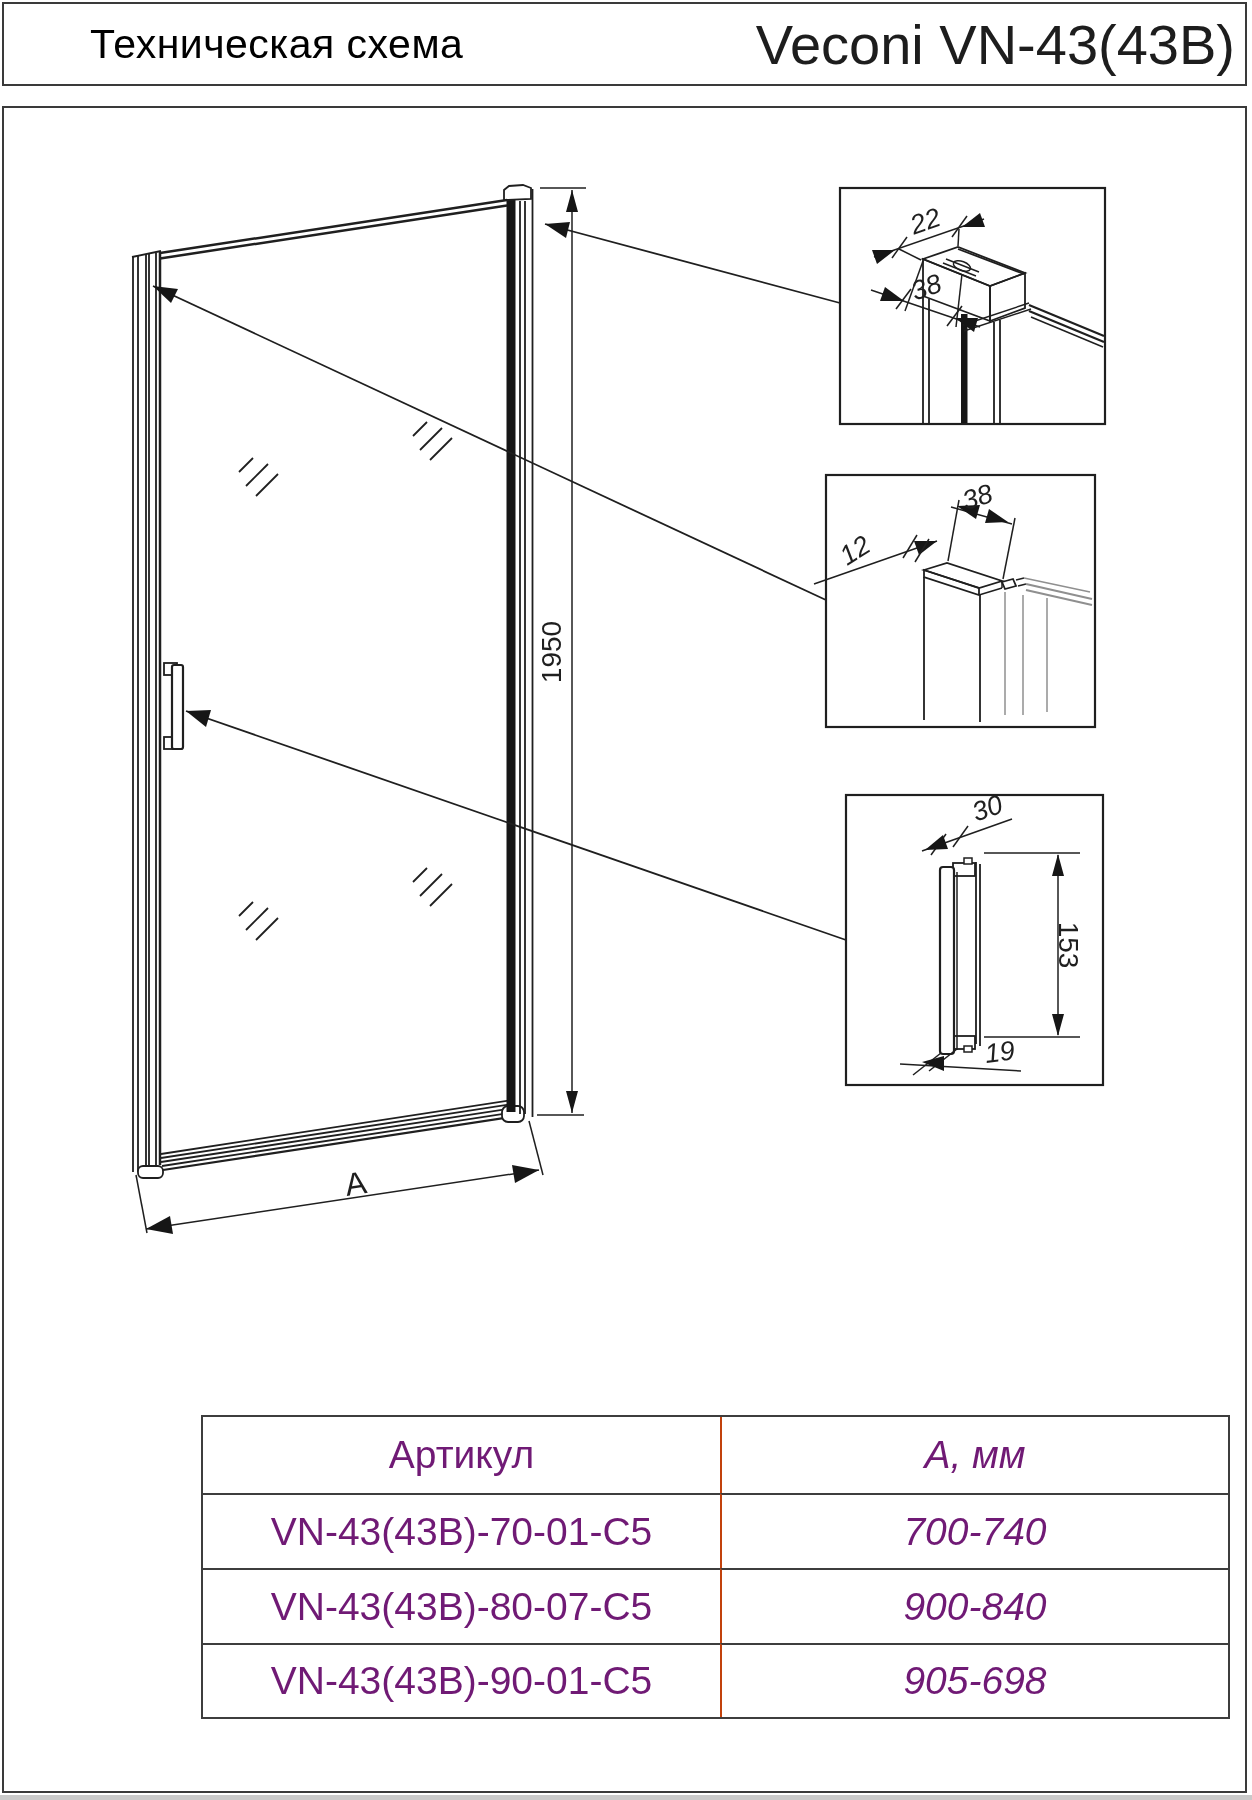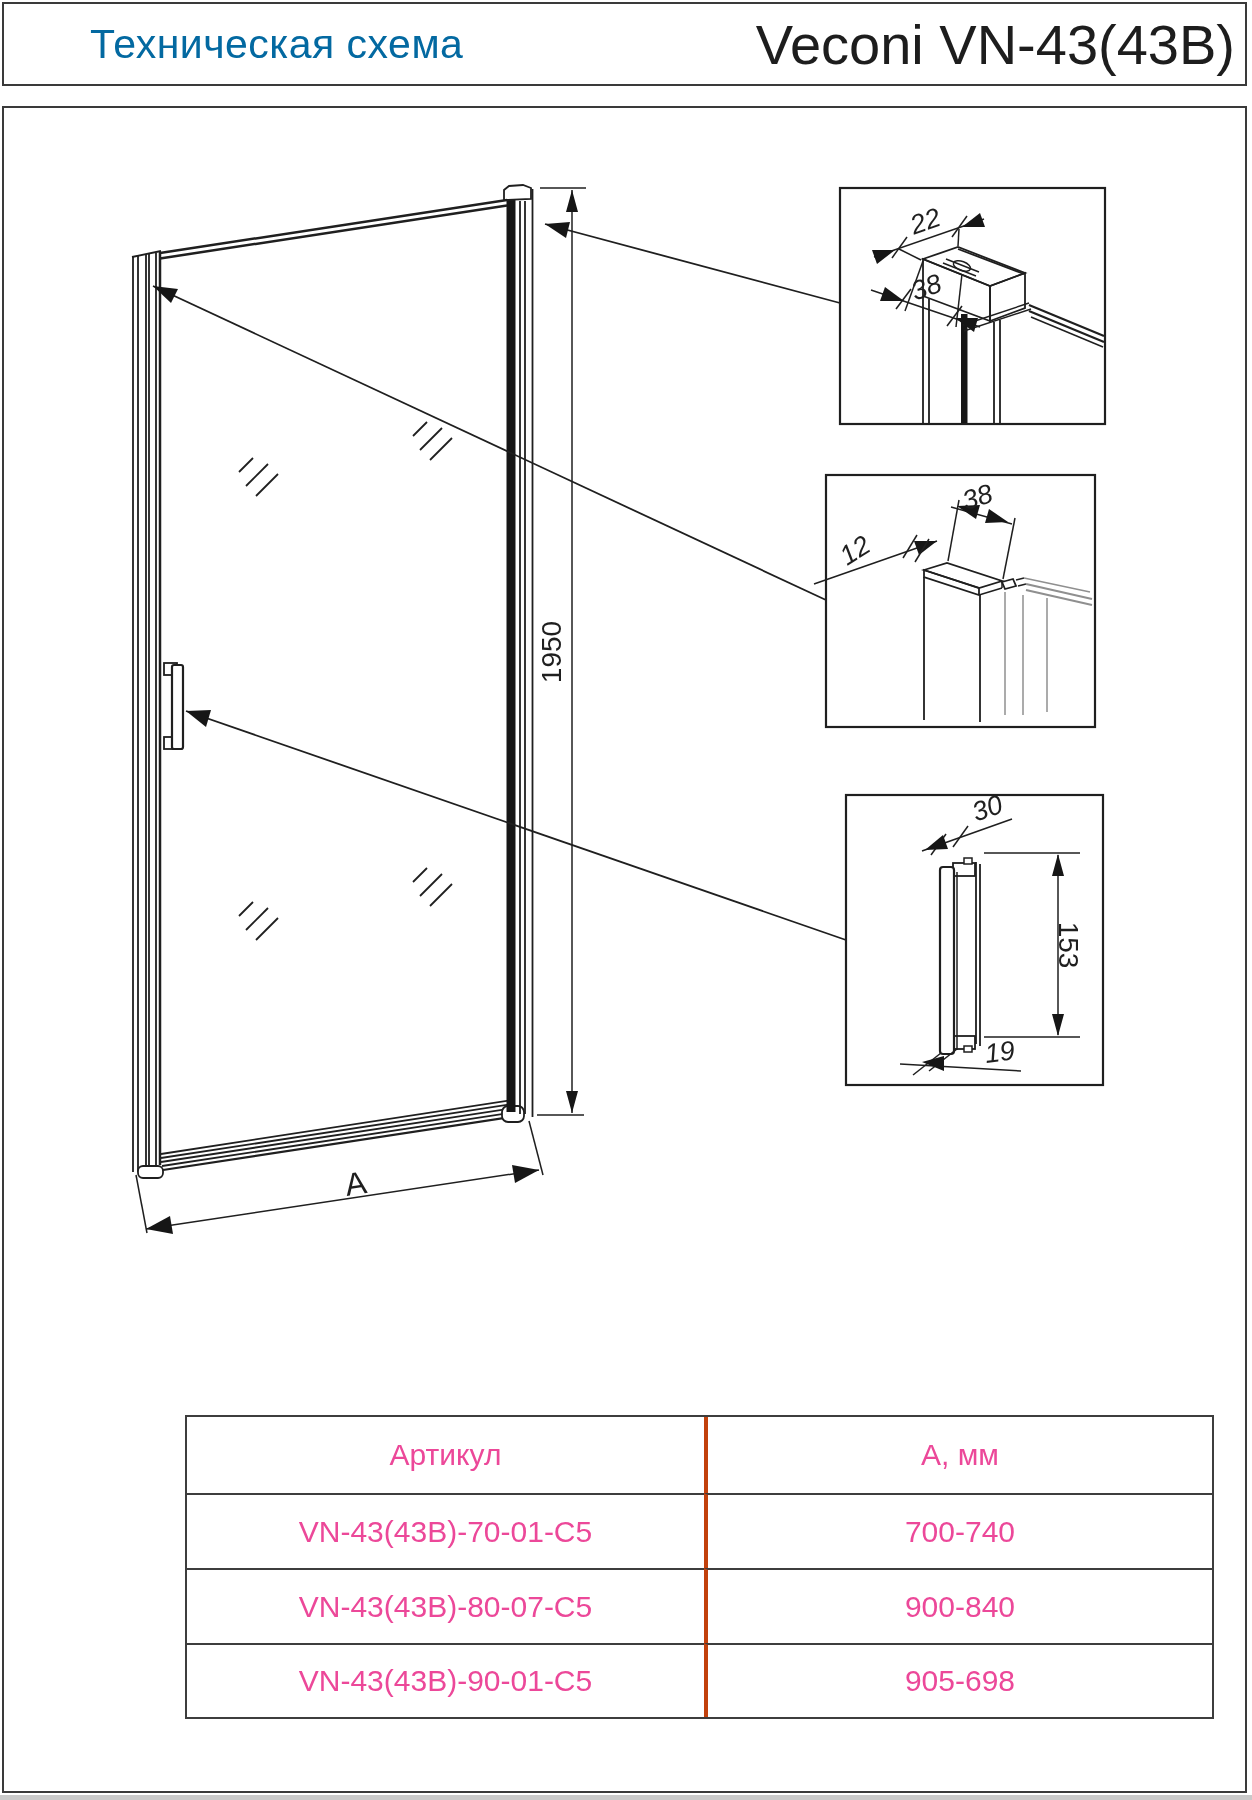--- a/index.html
+++ b/index.html
@@ -10,21 +10,21 @@
     font-family:"Liberation Sans", sans-serif;
     overflow:hidden;
   }
   
   .header-box{
     position:absolute;left:2px;top:2px;width:1241px;height:80px;
     border:2px solid #3a3a3a;
     display:flex;align-items:center;justify-content:space-between;
     box-sizing:content-box;
   }
-  .title-left{font-size:41px;color:#0369a1;margin-left:86px;letter-spacing:.5px;}
+  .title-left{font-size:41px;color:#000000;margin-left:86px;letter-spacing:.5px;}
   .title-right{font-size:56px;color:#1d1d1d;margin-right:10px;}
   
   .body-box{
     position:absolute;left:2px;top:106px;width:1241px;height:1683px;
     border:2px solid #3a3a3a;
   }
   .bottom-strip{
     position:absolute;left:0;bottom:0;width:1252px;height:5px;background:#c9c9c9;
   }
   
@@ -40,32 +40,32 @@
   svg.draw .gray{stroke:#8f8f8f}
   svg.draw text{
     fill:#1f1f1f;stroke:none;font-family:"Liberation Sans",sans-serif;
     text-anchor:middle;dominant-baseline:middle;
   }
   svg.draw text.dim{font-size:27px;font-style:italic;}
   svg.draw text.dimu{font-size:28px;}
   svg.draw text.dimA{font-size:32px;}
   
   .size-table{
-    position:absolute;left:185px;top:1415px;width:1025px;
+    position:absolute;left:201px;top:1415px;width:1025px;
     border:2px solid #3d3d3d;
     display:grid;
     grid-template-columns:517px 1fr;
     grid-template-rows:76px 75px 75px 74px;
-    color:#ec4899;font-size:30px;
+    color:#701a75;font-size:39px;
   }
   .size-table .cell{
     display:flex;align-items:center;justify-content:center;
     border-top:2px solid #3d3d3d;
   }
-  .size-table .cell.c2{border-left:4px solid #c2410c;}
+  .size-table .cell.c2{border-left:2px solid #c2410c;font-style:italic;}
   .size-table .cell.r0{border-top:none;}
 </style>
 </head>
 <body>
 
 <div id="page">
 
   <div class="header-box">
     <span class="title-left">Техническая схема</span>
     <span class="title-right">Veconi VN-43(43B)</span>

